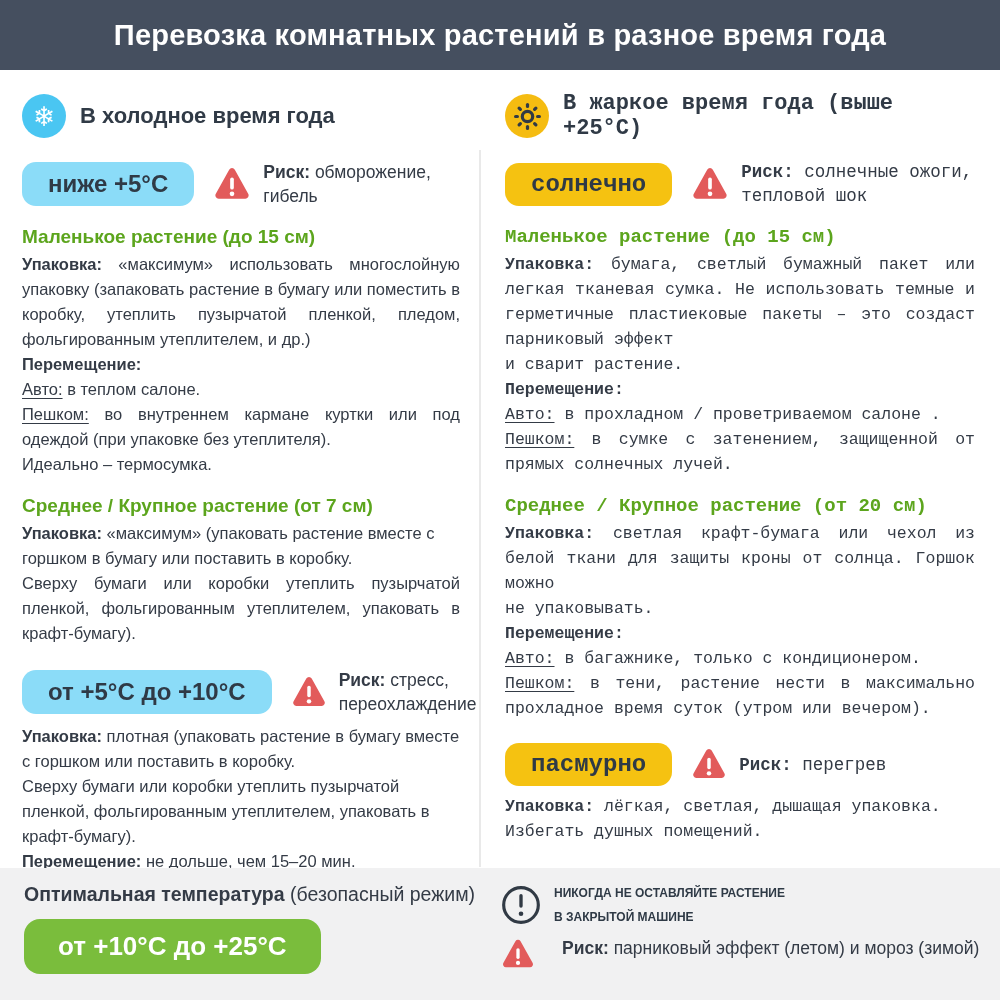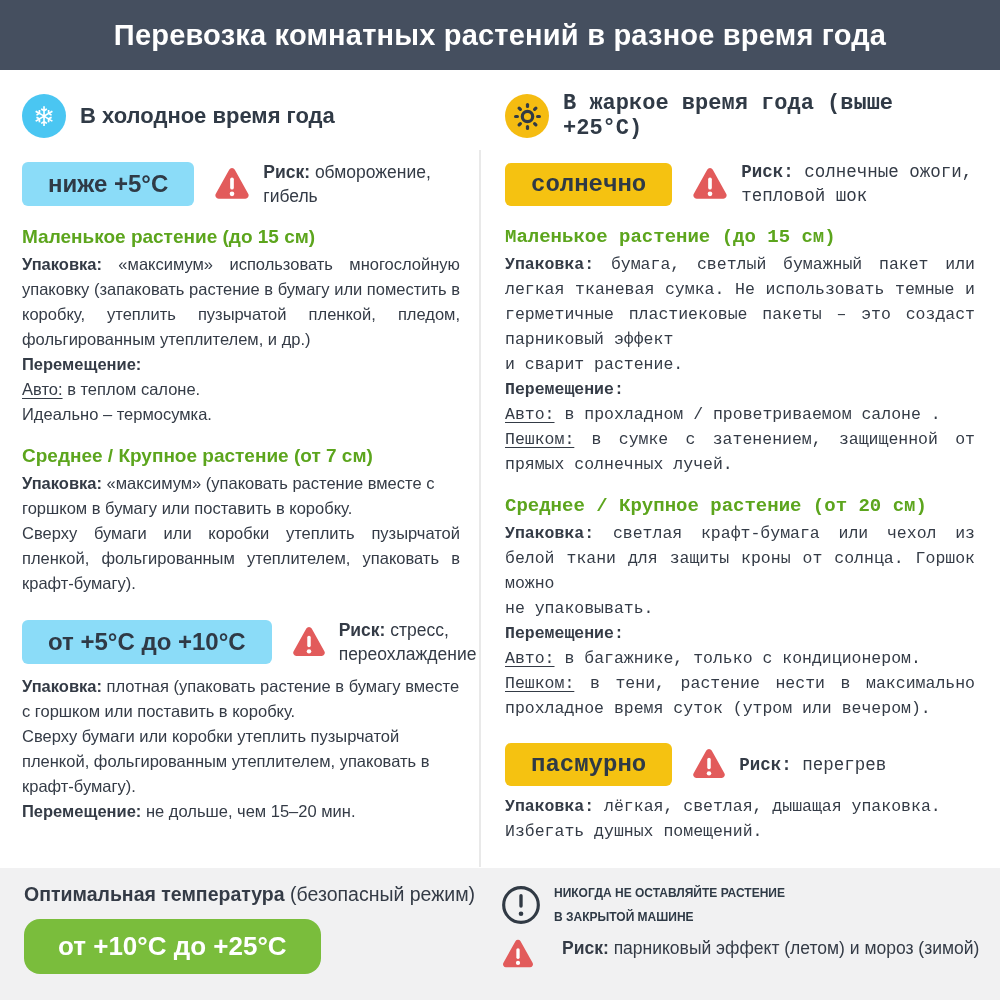--- a/index.html
+++ b/index.html
@@ -22,21 +22,21 @@
   .col-right{width:520px;padding:24px 25px 0 25px;font-family:Liberation Mono, monospace;}
 
   .sec-head{display:flex;align-items:center;gap:14px;height:44px;}
   .circle-icon{width:44px;height:44px;border-radius:50%;display:flex;align-items:center;justify-content:center;flex:0 0 44px;}
   .circle-icon.blue{background:#4ac6f2;}
   .circle-icon.blue .glyph{color:#fff;font-size:27px;line-height:1;font-family:"DejaVu Sans",sans-serif;}
   .circle-icon.yellow{background:#f5bc11;}
   .sec-head h2{margin:0;font-size:22px;font-weight:bold;color:#303a46;}
 
   .badge-row{display:flex;align-items:center;margin-top:22px;}
-  .badge{display:inline-block;border-radius:6px;font-weight:bold;font-size:24px;color:#2f3a46;padding:8px 26px;white-space:nowrap;}
+  .badge{display:inline-block;border-radius:14px;font-weight:bold;font-size:24px;color:#2f3a46;padding:8px 26px;white-space:nowrap;}
   .badge.blue{background:#8bdcf8;}
   .badge.yellow{background:#f5c211;}
   .tri{flex:0 0 auto;margin-left:18px;}
   .risk{margin-left:11px;font-size:17.5px;line-height:24px;color:#343b46;}
   .risk b{font-weight:bold;}
 
   h3.green{margin:18px 0 4px 0;font-size:19px;font-weight:bold;color:#5ca51d;}
   p.body{margin:0;font-size:16.5px;line-height:25px;color:#343b46;}
   .just{text-align:justify;}
   .u{text-decoration:underline;text-underline-offset:3px;}
@@ -84,20 +84,21 @@
         <div class="risk">
           <b>Риск:</b>
           <span>обморожение, гибель</span>
         </div>
       </div>
 
       <h3 class="green">Маленькое растение (до 15 см)</h3>
       <p class="body just"><b>Упаковка:</b> <span>«максимум» использовать многослойную упаковку (запаковать растение в бумагу или поместить в коробку, утеплить пузырчатой пленкой, пледом, фольгированным утеплителем, и др.)</span></p>
       <p class="body"><b>Перемещение:</b></p>
       <p class="body"><span class="u">Авто:</span> <span>в теплом салоне.</span></p>
+      <p class="body just"><span class="u">Пешком:</span> <span>во внутреннем кармане куртки или под одеждой (при упаковке без утеплителя).</span></p>
       <p class="body">Идеально – термосумка.</p>
 
       <h3 class="green">Среднее / Крупное растение (от 7 см)</h3>
       <p class="body"><b>Упаковка:</b> <span>«максимум» (упаковать растение вместе с горшком в бумагу или поставить в коробку.</span></p>
       <p class="body just">Сверху бумаги или коробки утеплить пузырчатой пленкой, фольгированным утеплителем, упаковать в крафт-бумагу).</p>
 
       <div class="badge-row">
         <span class="badge blue">от +5°C до +10°C</span>
         <svg class="tri" width="38" height="35" viewBox="0 0 24 22">
           <path d="M10.3 2.1 a2 2 0 0 1 3.4 0 l8.0 14.4 a2 2 0 0 1 -1.7 3 H4.0 a2 2 0 0 1 -1.7 -3 Z" fill="#e25b5b"></path>

